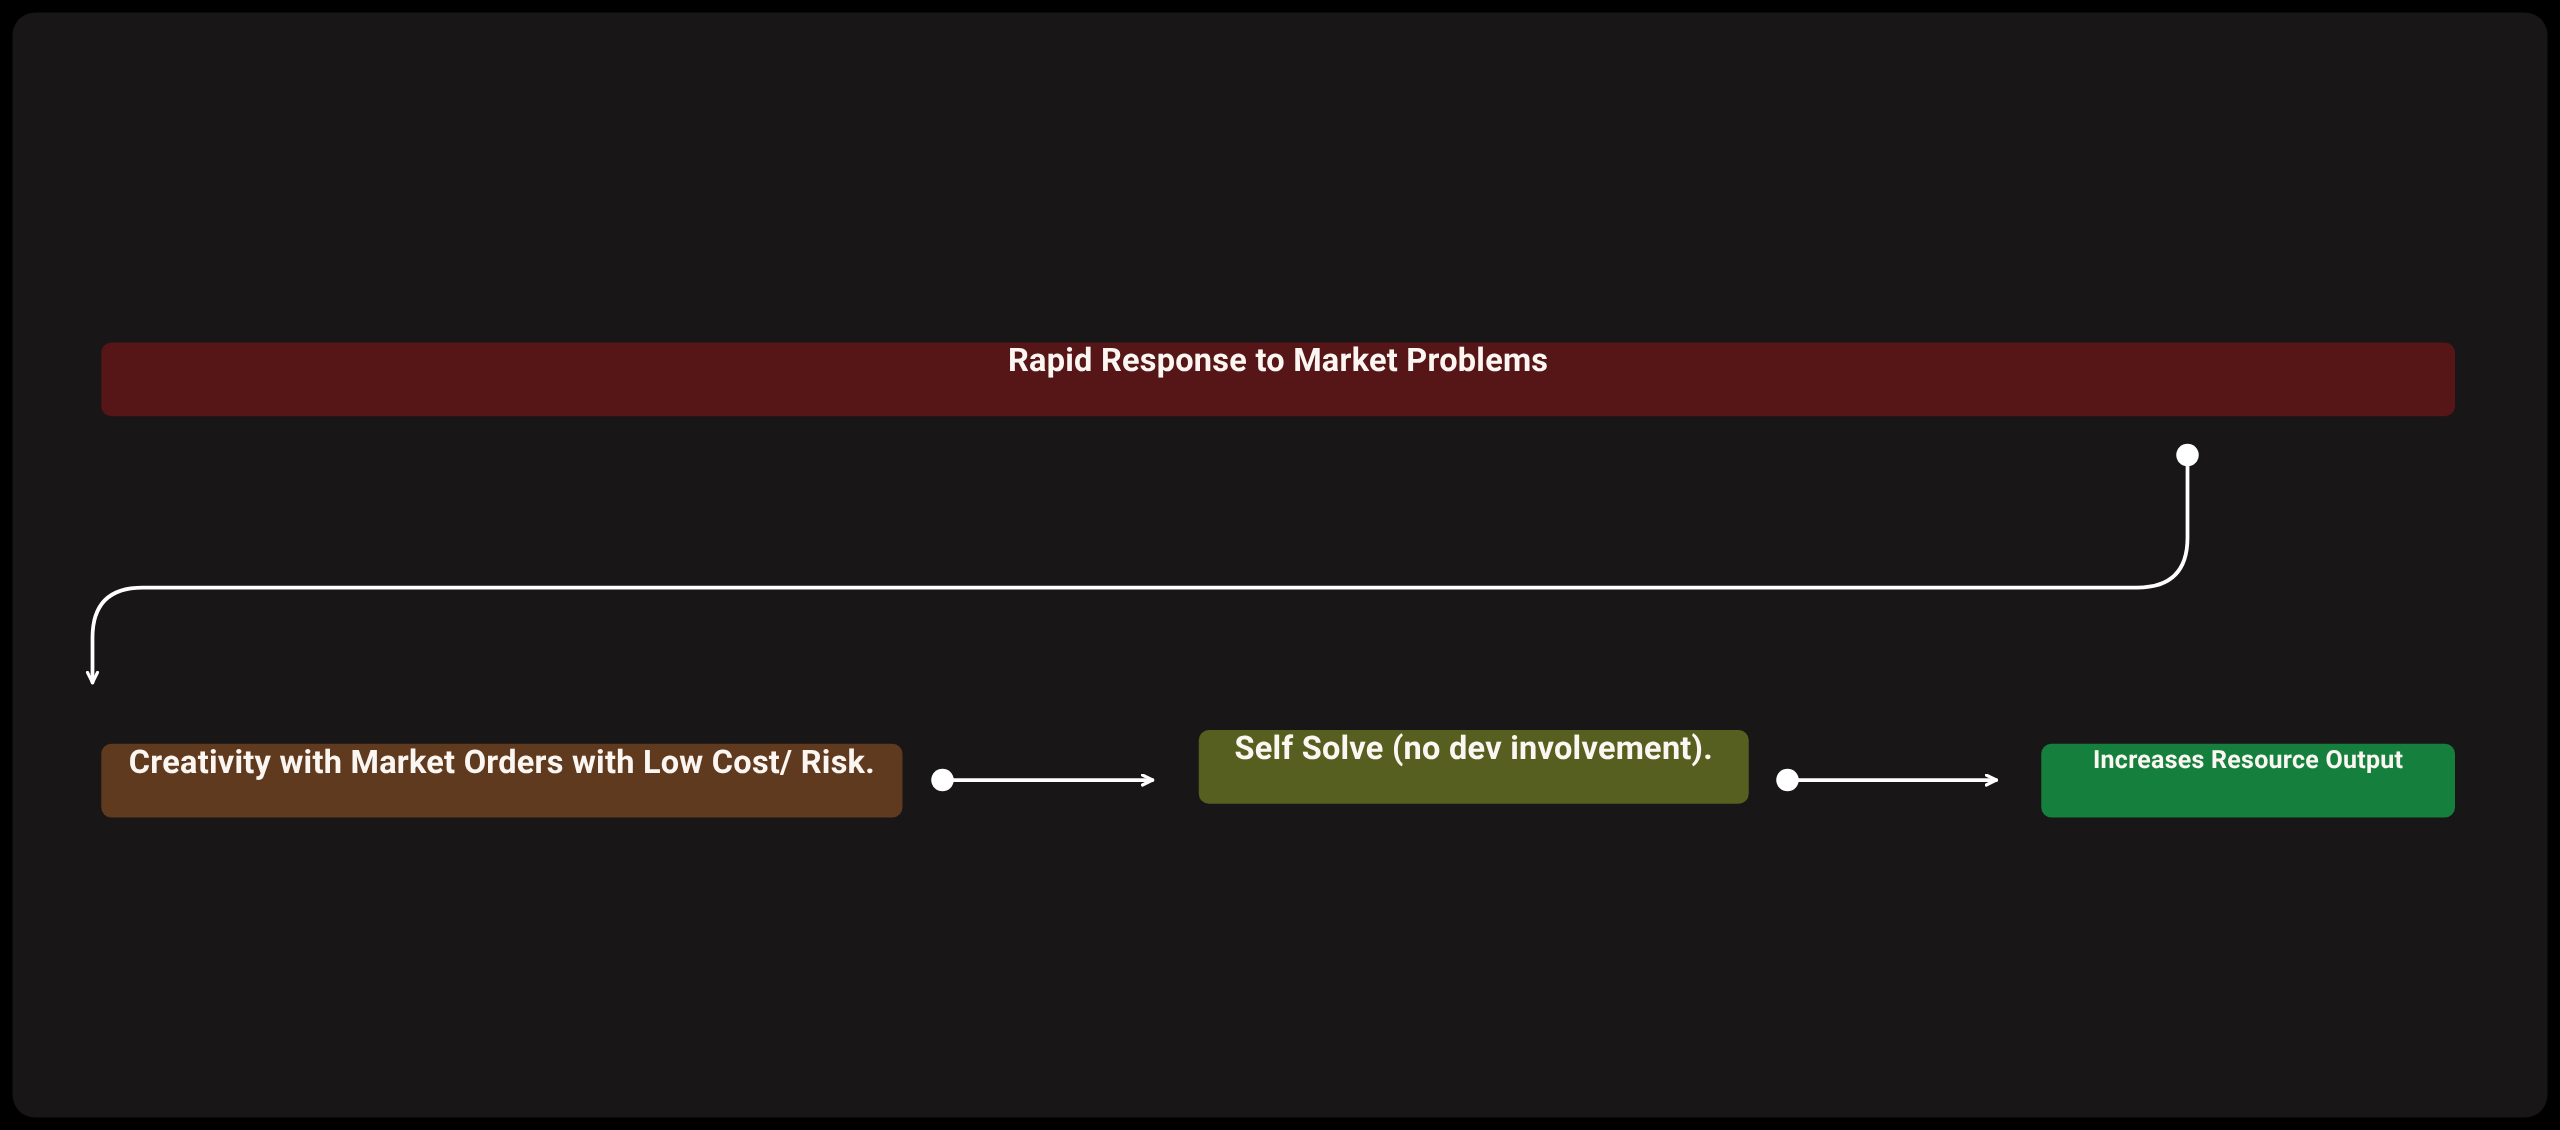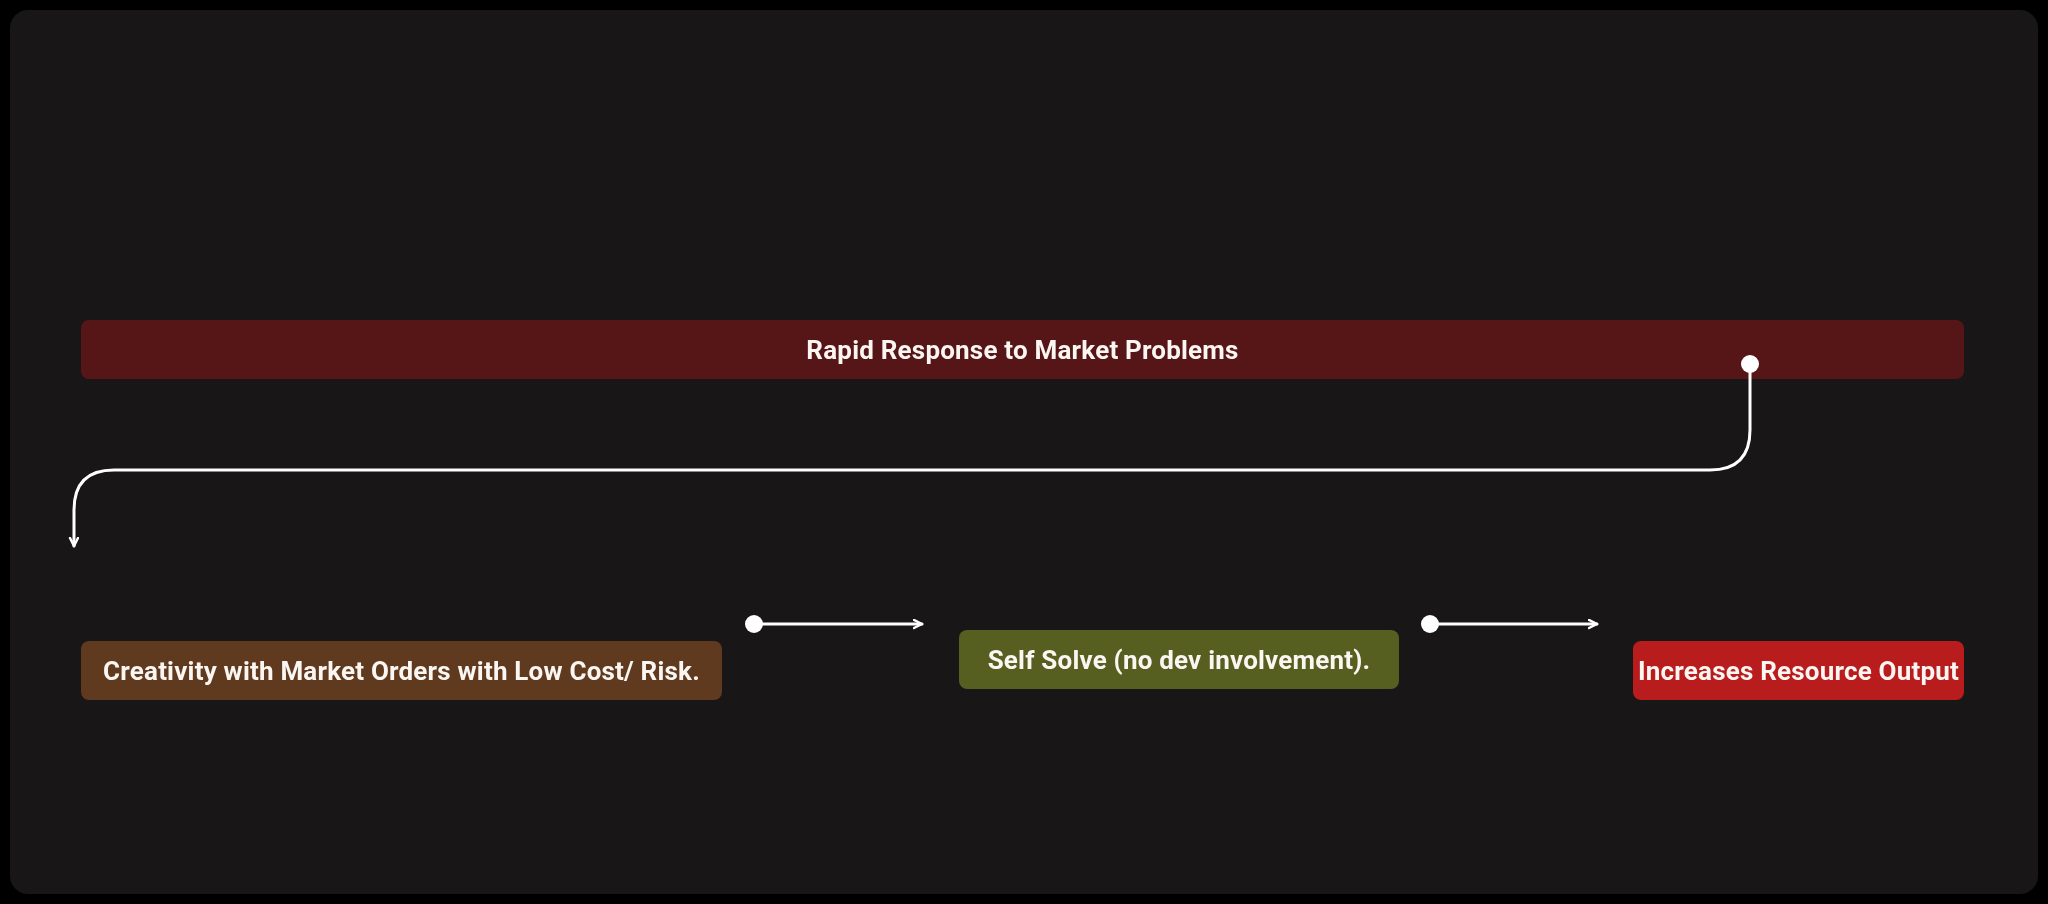--- a/index.html
+++ b/index.html
@@ -15,29 +15,27 @@
     left: 10px;
     top: 10px;
     width: 2028px;
     height: 884px;
     background: #181616;
     border-radius: 18px;
   }
   .node {
     position: absolute;
     display: flex;
-    align-items: center;
     justify-content: center;
     color: #fbf6f2;
     font-weight: 700;
     border-radius: 8px;
     padding: 0 20px;
     white-space: nowrap;
     letter-spacing: 0.2px;
-    margin-top: 46px;
   }
   .node-top {
     left: 71px;
     top: 264px;
     width: 1883px;
     height: 59px;
     background: #561618;
     font-size: 26px;
   }
   .node-a {
@@ -54,22 +52,22 @@
     width: 440px;
     height: 59px;
     background: #565f1f;
     font-size: 26px;
   }
   .node-c {
     left: 1623px;
     top: 585px;
     width: 331px;
     height: 59px;
-    background: #b91c1c;
-    font-size: 26px;
+    background: #15803d;
+    font-size: 20px;
   }
   svg.connectors {
     position: absolute;
     left: 0;
     top: 0;
     width: 2028px;
     height: 884px;
     pointer-events: none;
   }
 </style>

